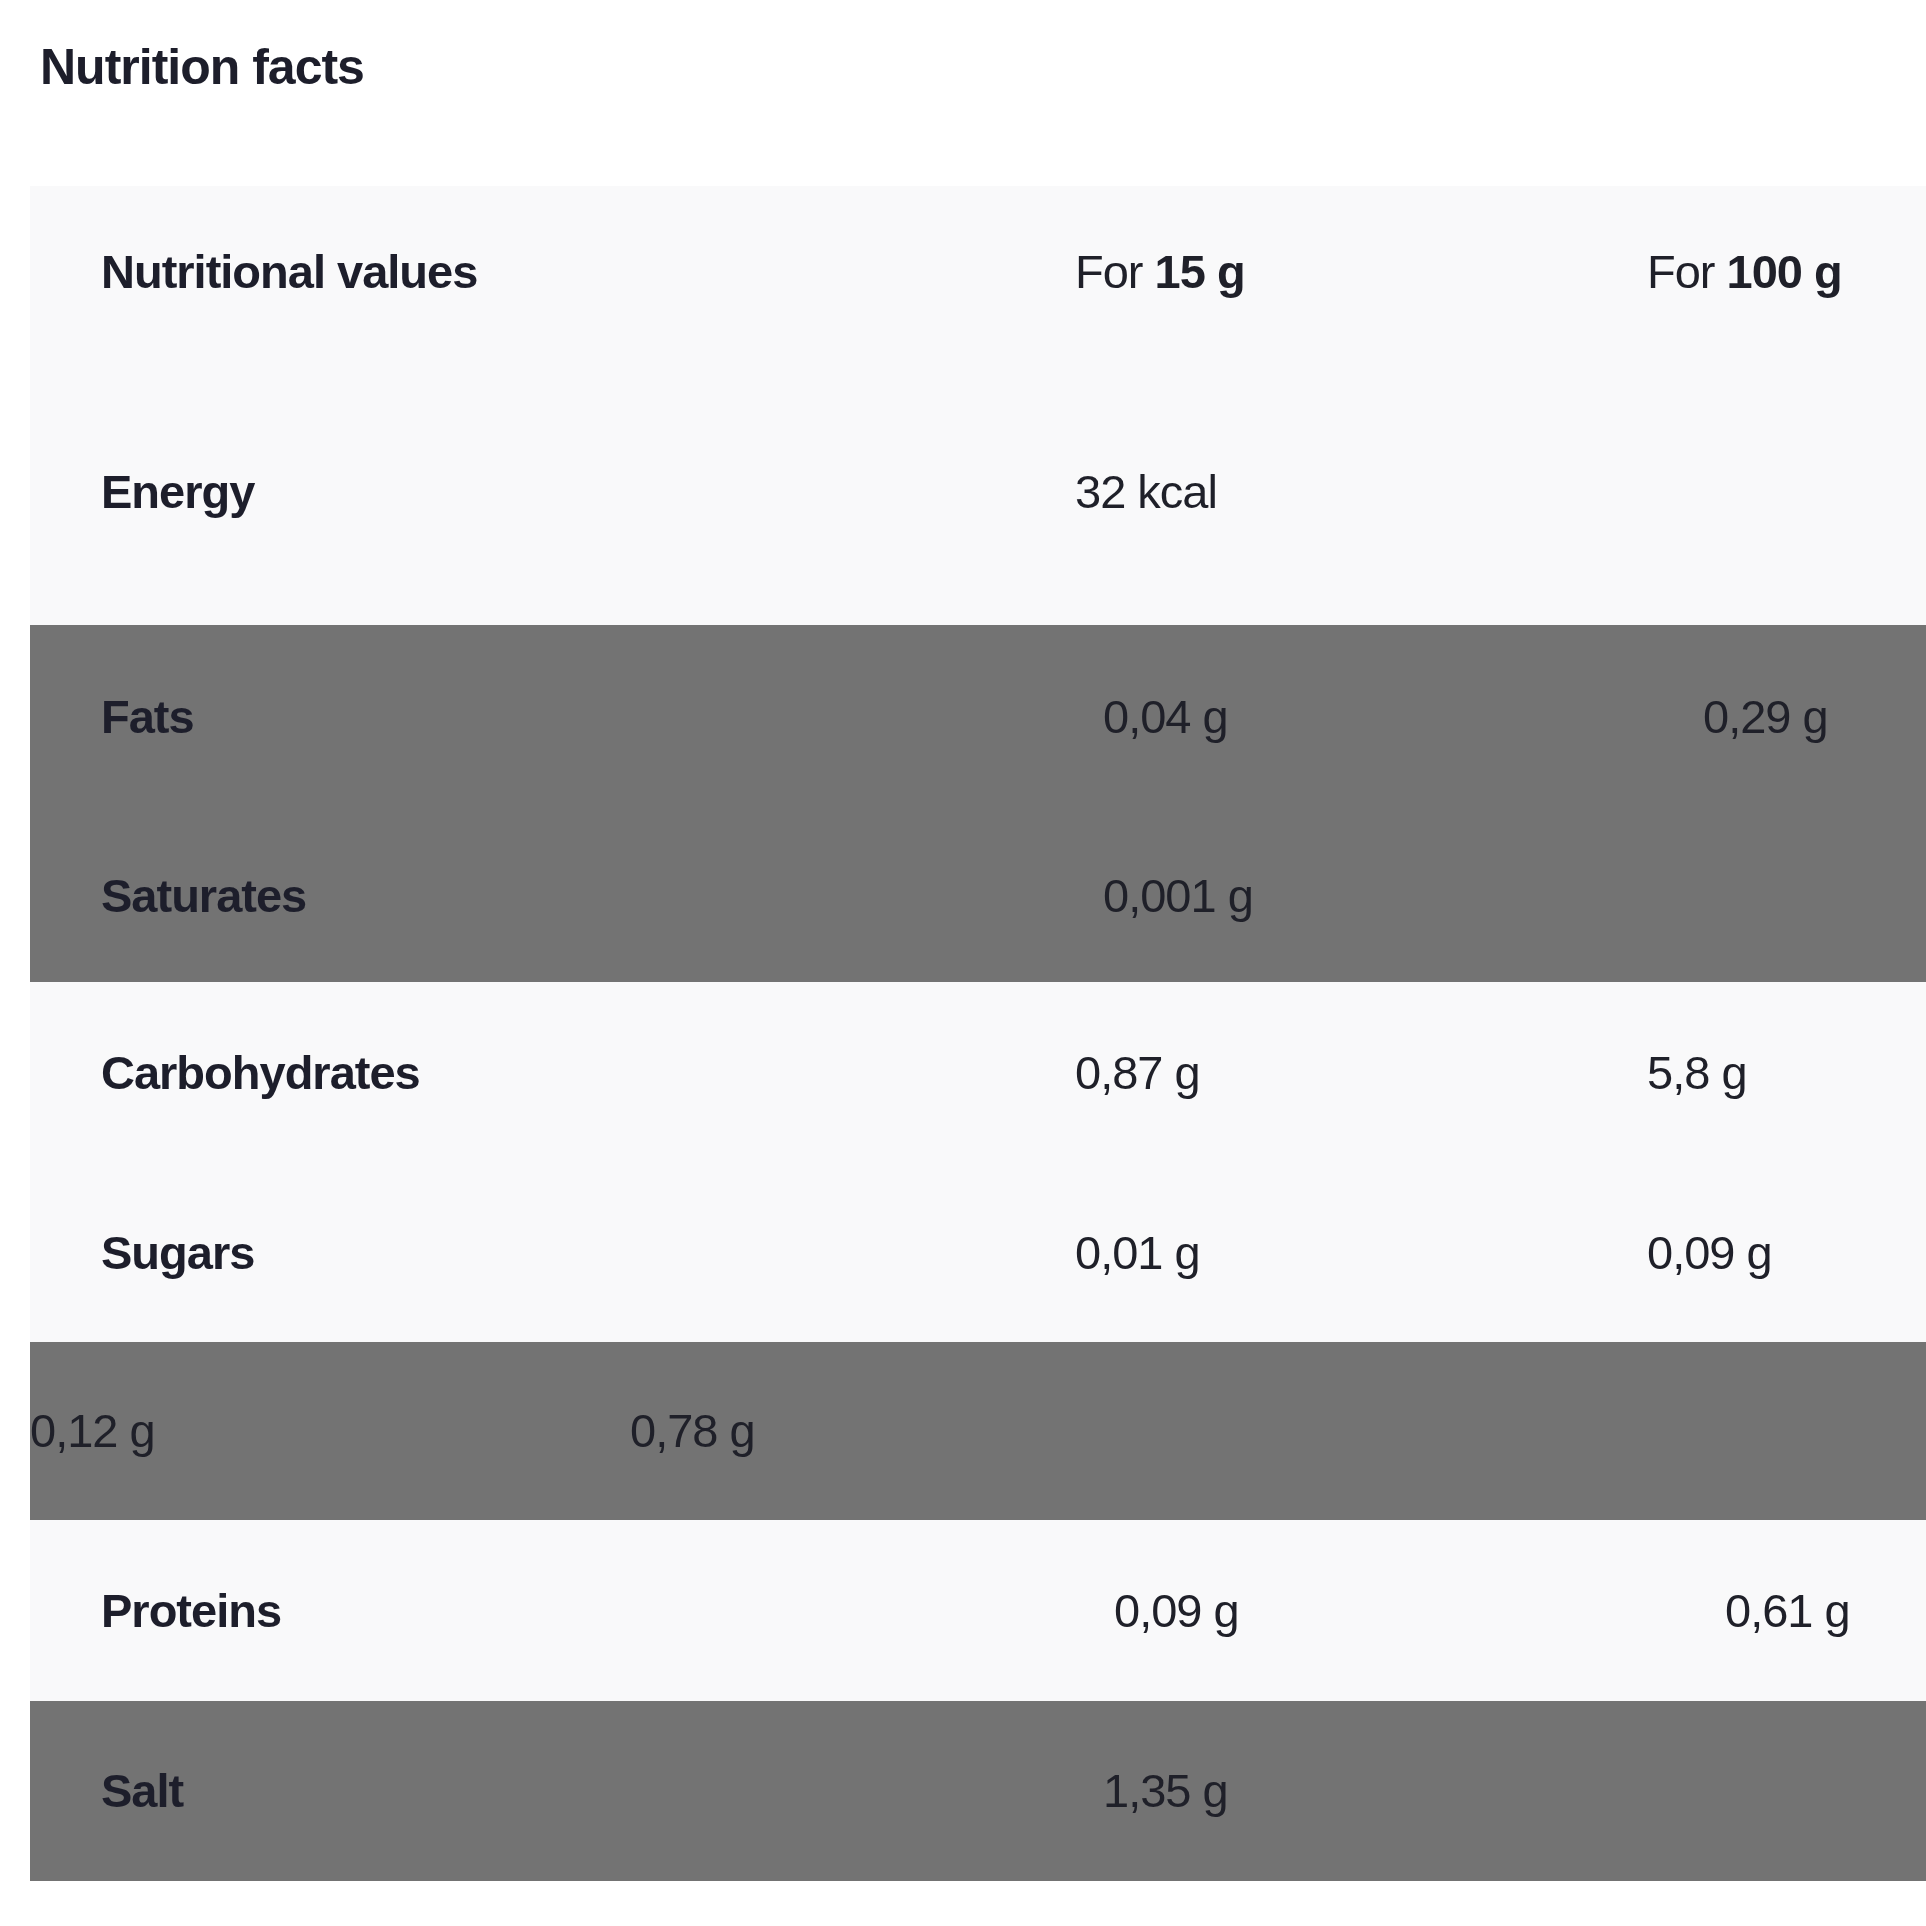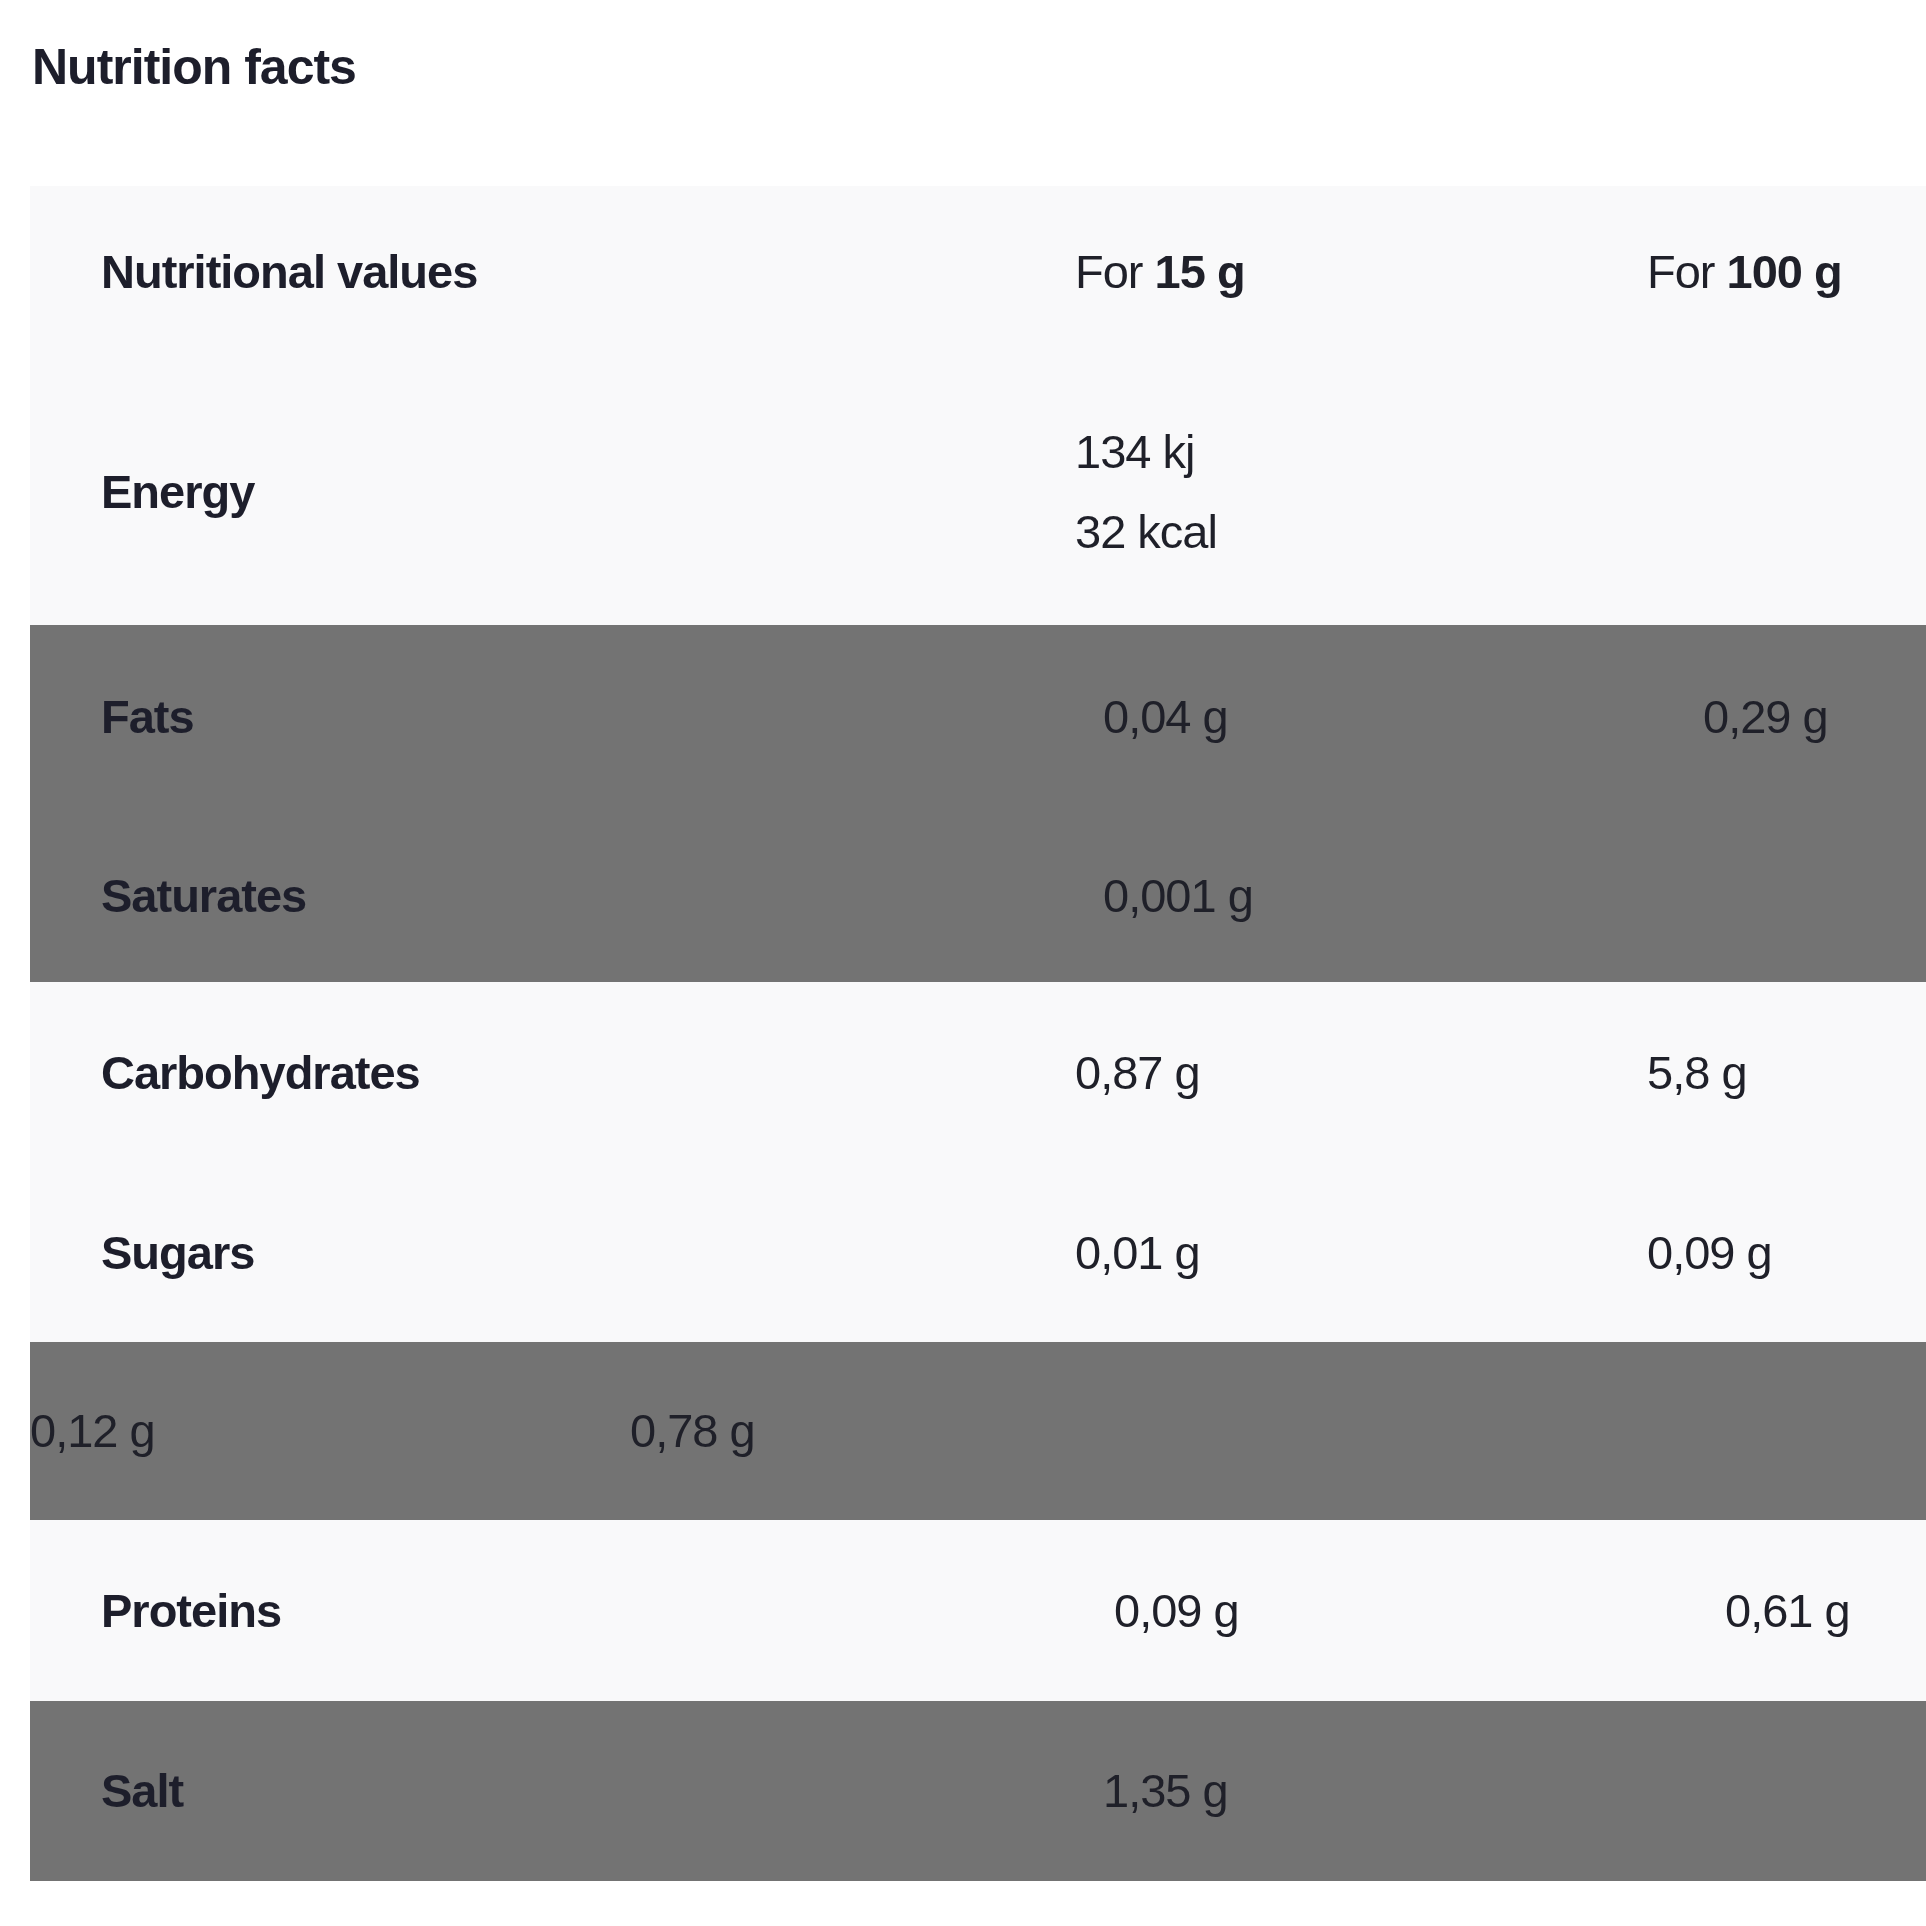--- a/index.html
+++ b/index.html
@@ -10,21 +10,21 @@
   body {
     width: 1927px;
     height: 1927px;
     position: relative;
     font-family: "Liberation Sans", "DejaVu Sans", sans-serif;
     color: #1f2029;
     overflow: hidden;
   }
   .page-title {
     position: absolute;
-    left: 32px;
+    left: 40px;
     top: 38px;
     font-size: 50px;
     font-weight: 700;
     letter-spacing: -1px;
     color: #1d1e2b;
   }
   .nutrition-table {
     position: absolute;
     left: 30px;
     top: 186px;
@@ -71,21 +71,20 @@
     <div class="cell val15"><span class="hdr-prefix">For </span><span class="hdr-bold">15 g</span></div>
     <div class="cell val100"><span class="hdr-prefix">For </span><span class="hdr-bold">100 g</span></div>
   </div>
 
   <div id="rows-container">
       <div class="t-row shaded" style="height: 267px;">
         <div class="cell label">
           <span class="line">Energy</span>
         </div>
         <div class="cell val100">
-          <span class="line">134 kj</span>
           <span class="line">32 kcal</span>
         </div>
       </div>
       <div class="t-row plain" style="height: 184px;">
         <div class="cell label">
           <span class="line">Fats</span>
         </div>
         <div class="cell val15">
           <span class="line">0,04 g</span>
         </div>

